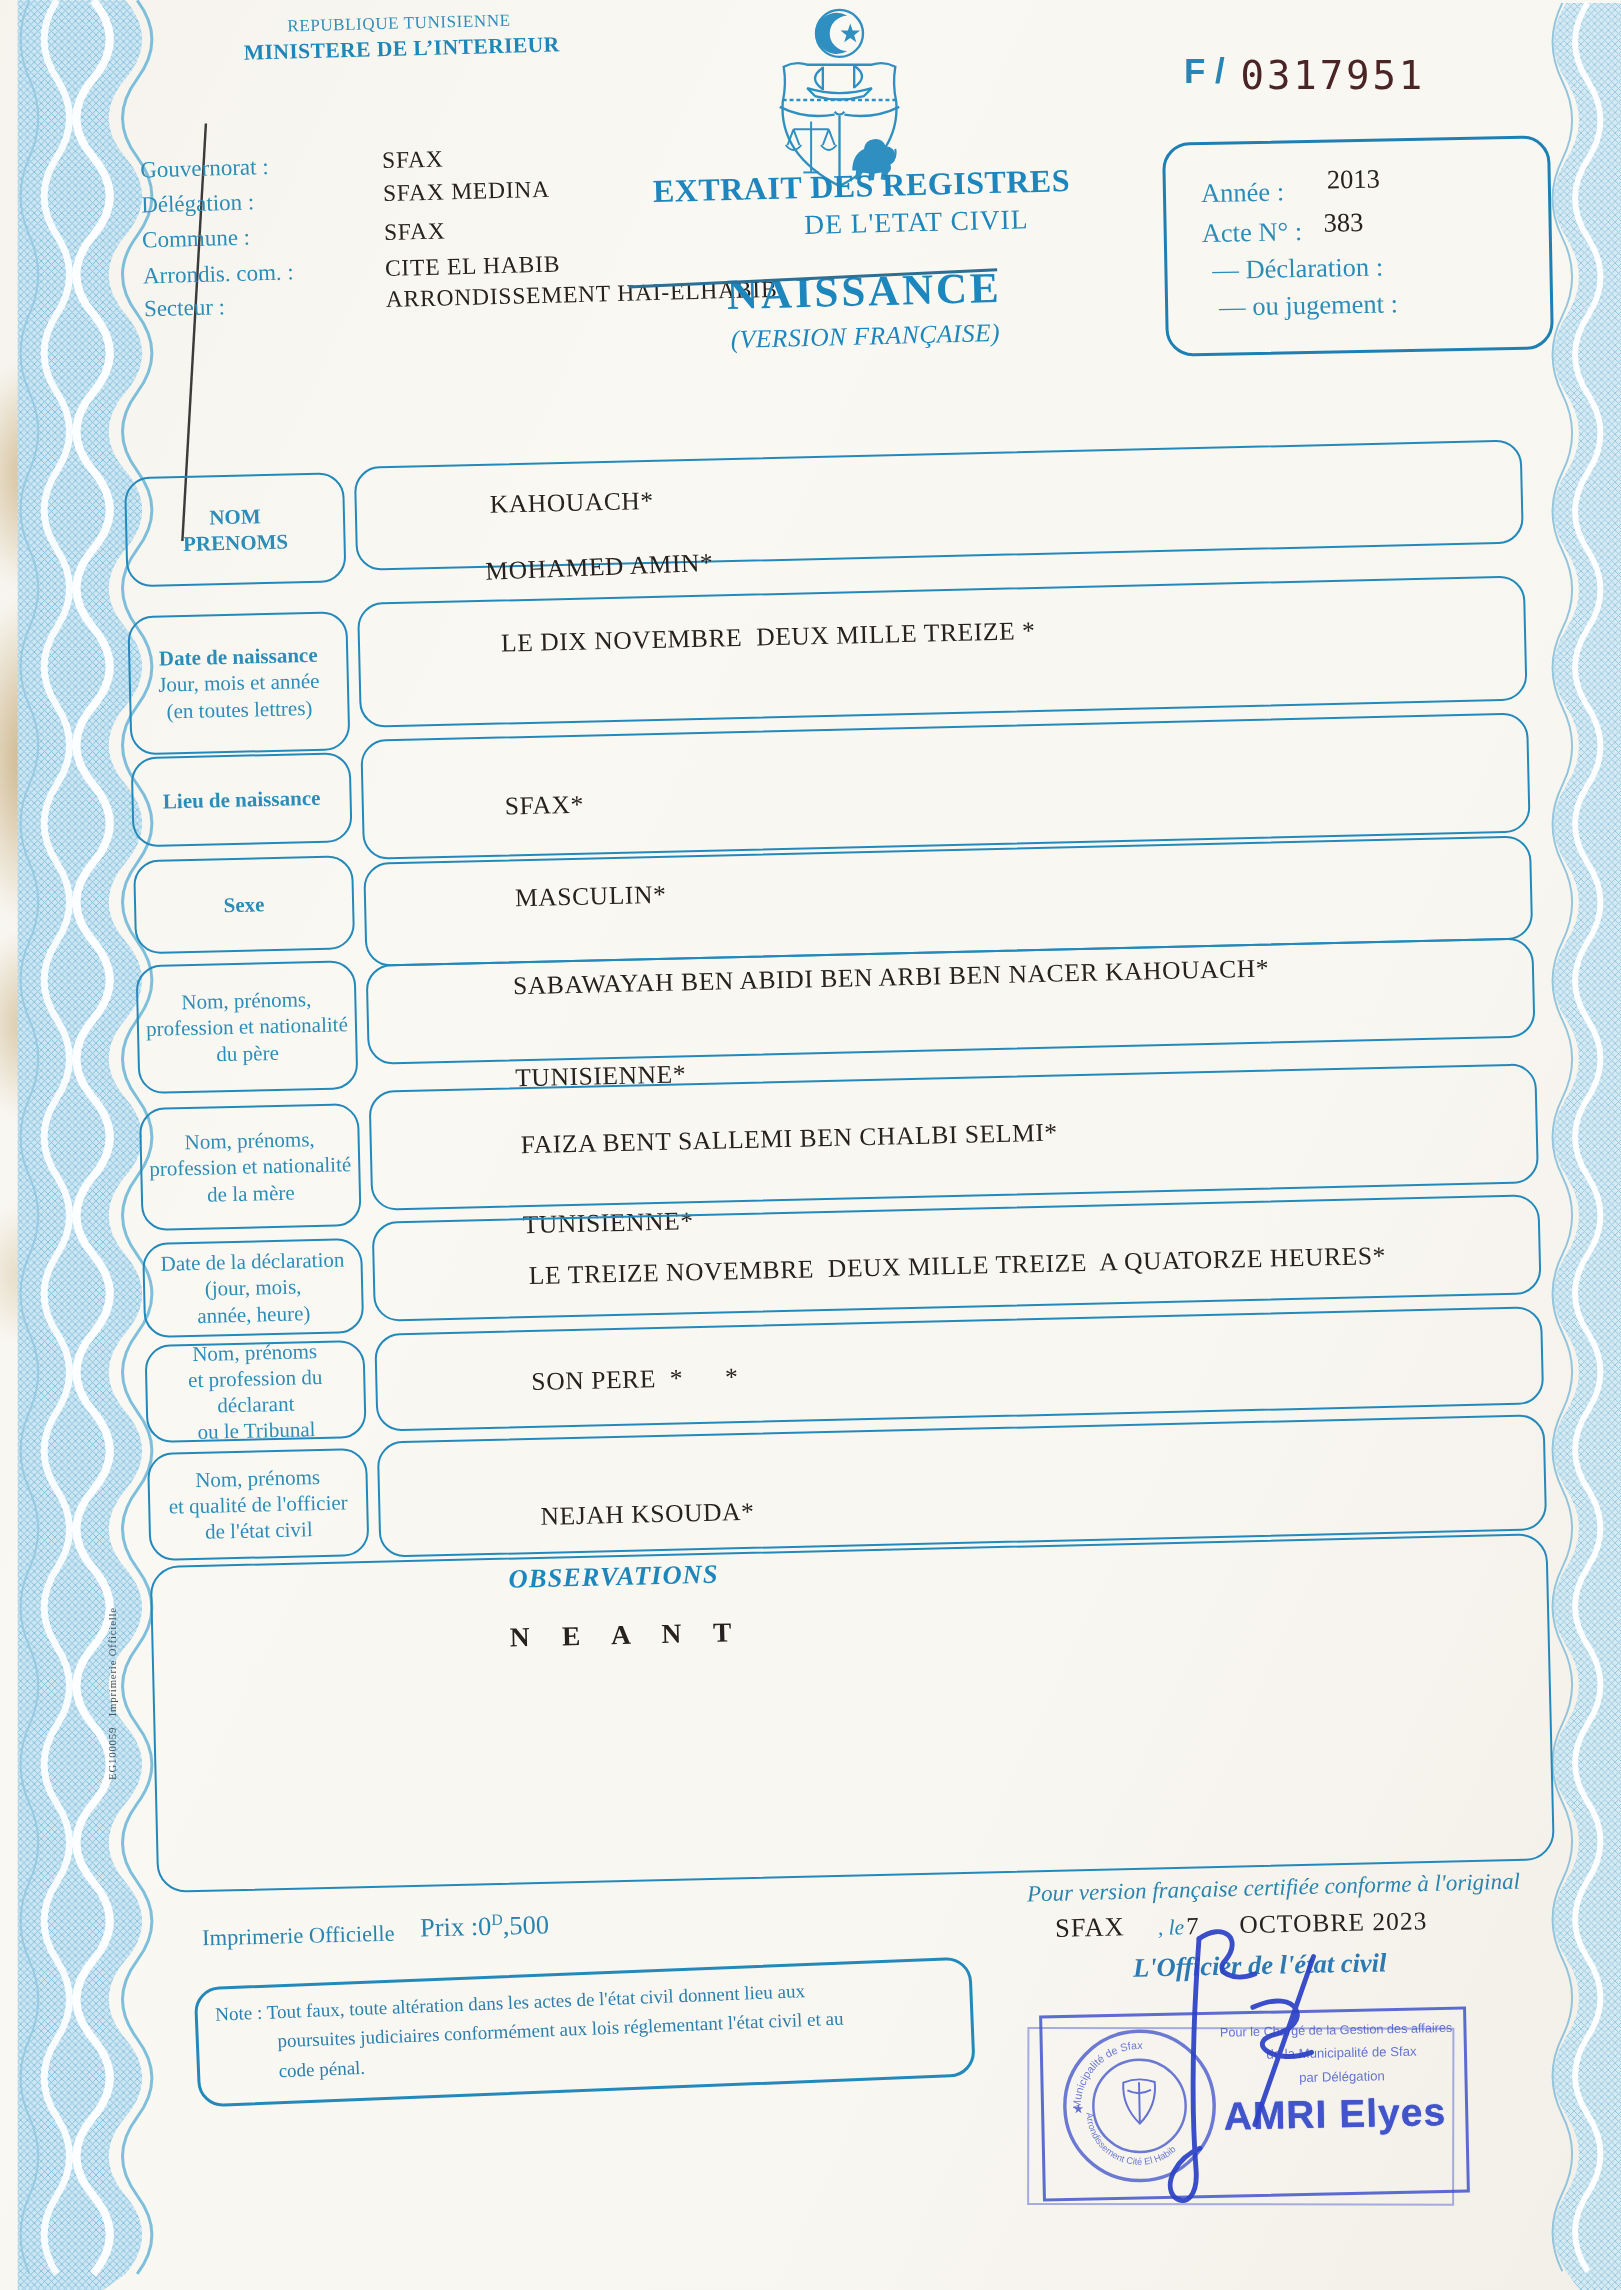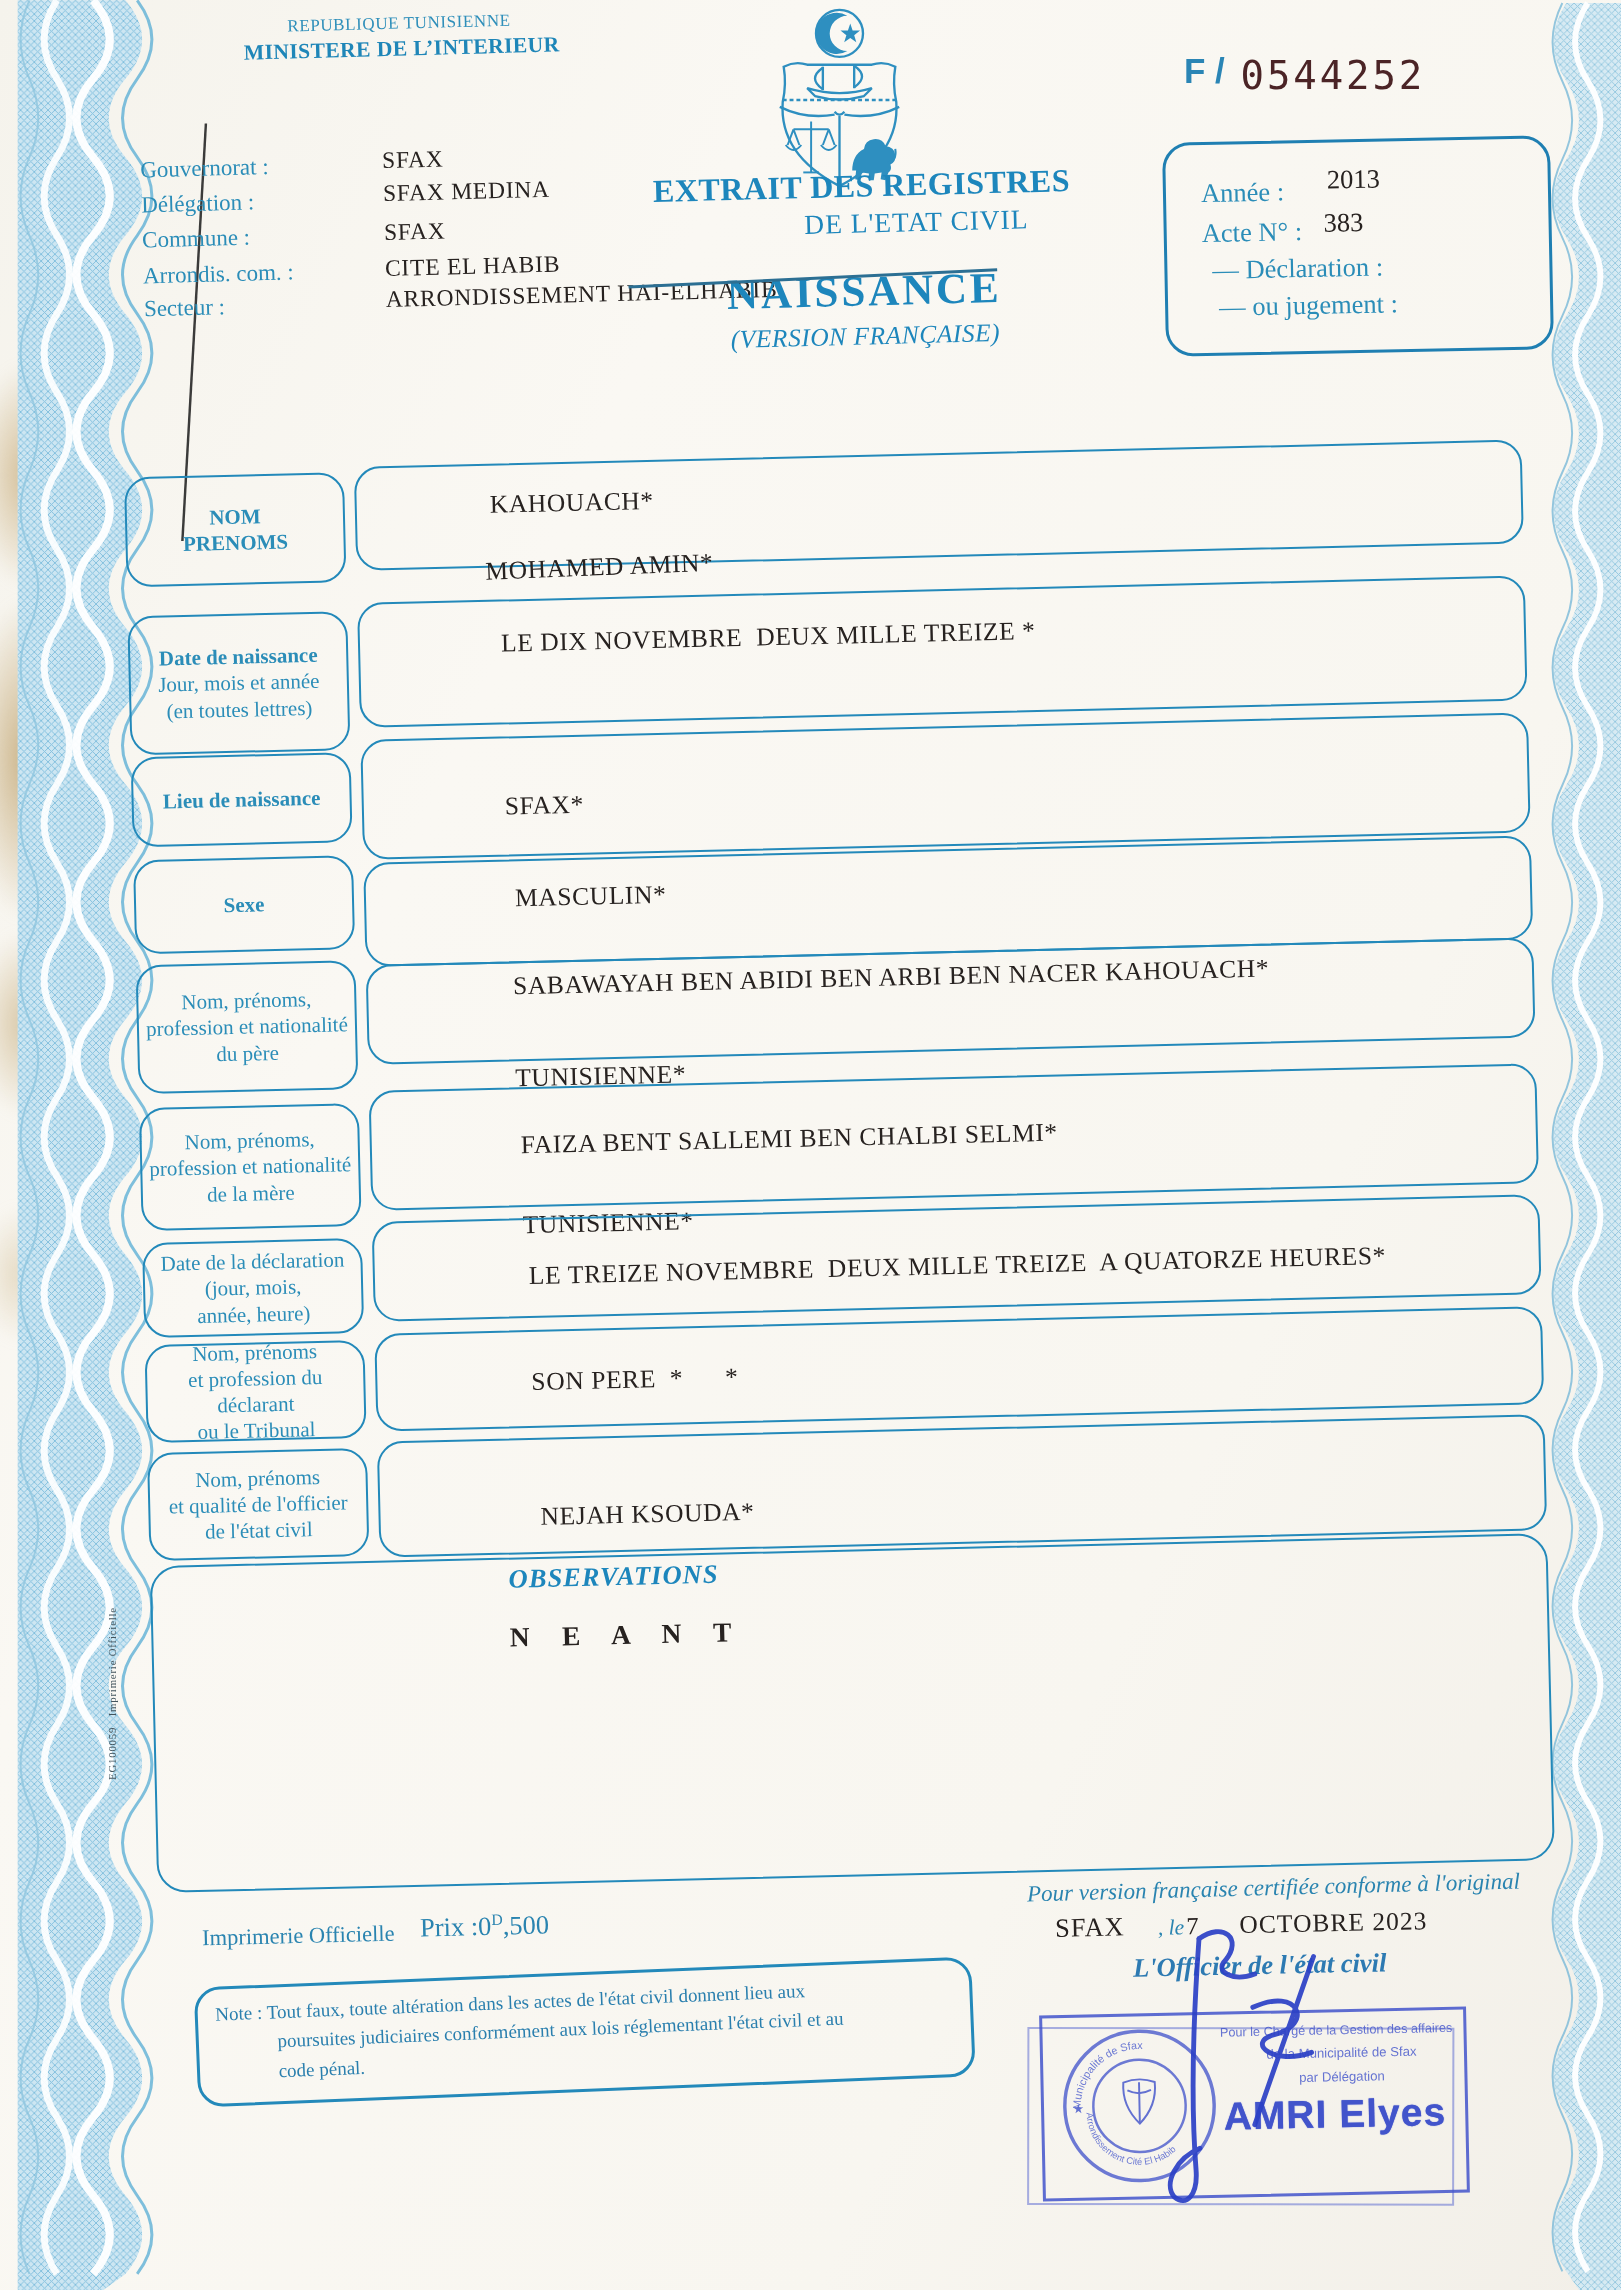--- a/index.html
+++ b/index.html
@@ -174,21 +174,21 @@
         <path d="M28 126 L22 142 M28 126 L34 142 M20 142 Q28 152 36 142"></path>
         <path d="M64 126 L58 142 M64 126 L70 142 M56 142 Q64 152 72 142"></path>
         <path d="M38 170 H54"></path>
       </g>
       <path d="M88 168 q0 -16 12 -22 q1 -9 10 -10 q9 -1 12 7 q9 1 10 9 q1 7 -5 10 q2 6 -2 8 l-3 8 -5 -1 1 -7 -7 1 -1 7 -5 0 0 -7 -7 -1 -2 8 -5 -1 1 -9 z" fill="#2e8fc0" stroke="none"></path>
       <path d="M124 160 q10 -2 8 -14" stroke-width="2"></path>
     </g>
   </svg>
 
   <div class="abs" id="serial">
-    <span class="f">F /</span><span class="n">0544252</span>
+    <span class="f">F /</span><span class="n">0317951</span>
   </div>
 
   <div class="abs" id="head">
     <div class="abs" id="republic">REPUBLIQUE TUNISIENNE</div>
     <div class="abs" id="ministry">MINISTERE DE L’INTERIEUR</div>
 
     <div class="abs adm-label" id="al0">Gouvernorat :</div>
     <div class="abs adm-label" id="al1">Délégation :</div>
     <div class="abs adm-label" id="al2">Commune :</div>
     <div class="abs adm-label" id="al3">Arrondis. com. :</div>

